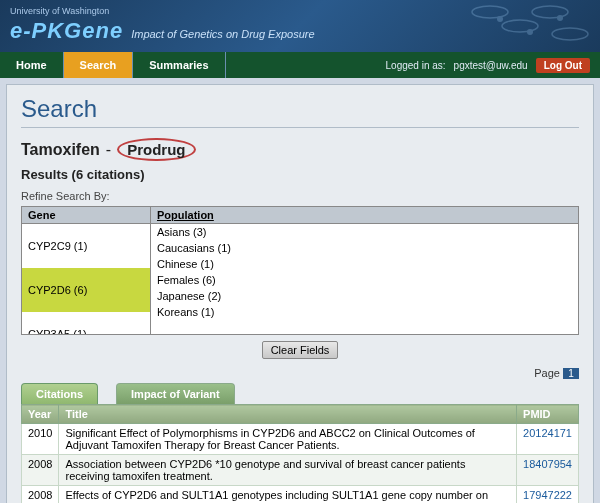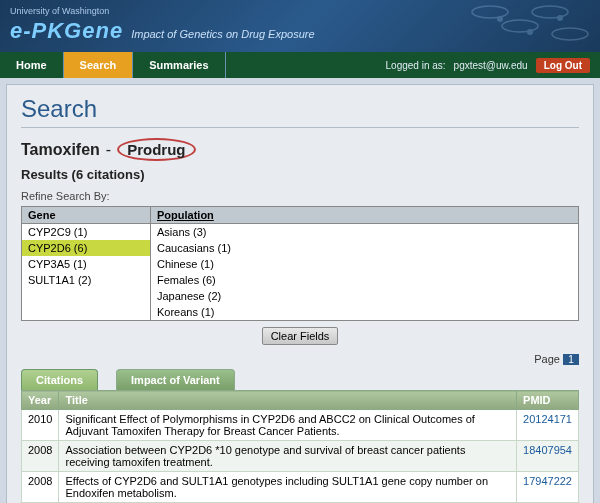--- a/index.html
+++ b/index.html
@@ -160,21 +160,21 @@
       padding: 2px 6px;
       font-size: 11px;
       font-weight: bold;
       border-bottom: 1px solid #888;
     }
     .filter-table-body {
       max-height: 110px;
       overflow-y: auto;
     }
     .filter-item {
-      padding: 2px 6px;
+      padding: 16px 6px;
       font-size: 11px;
       cursor: pointer;
       white-space: nowrap;
     }
     .filter-item.selected {
       background: #c8d840;
       color: #000;
     }
     .pop-table {
       border: 1px solid #888;

